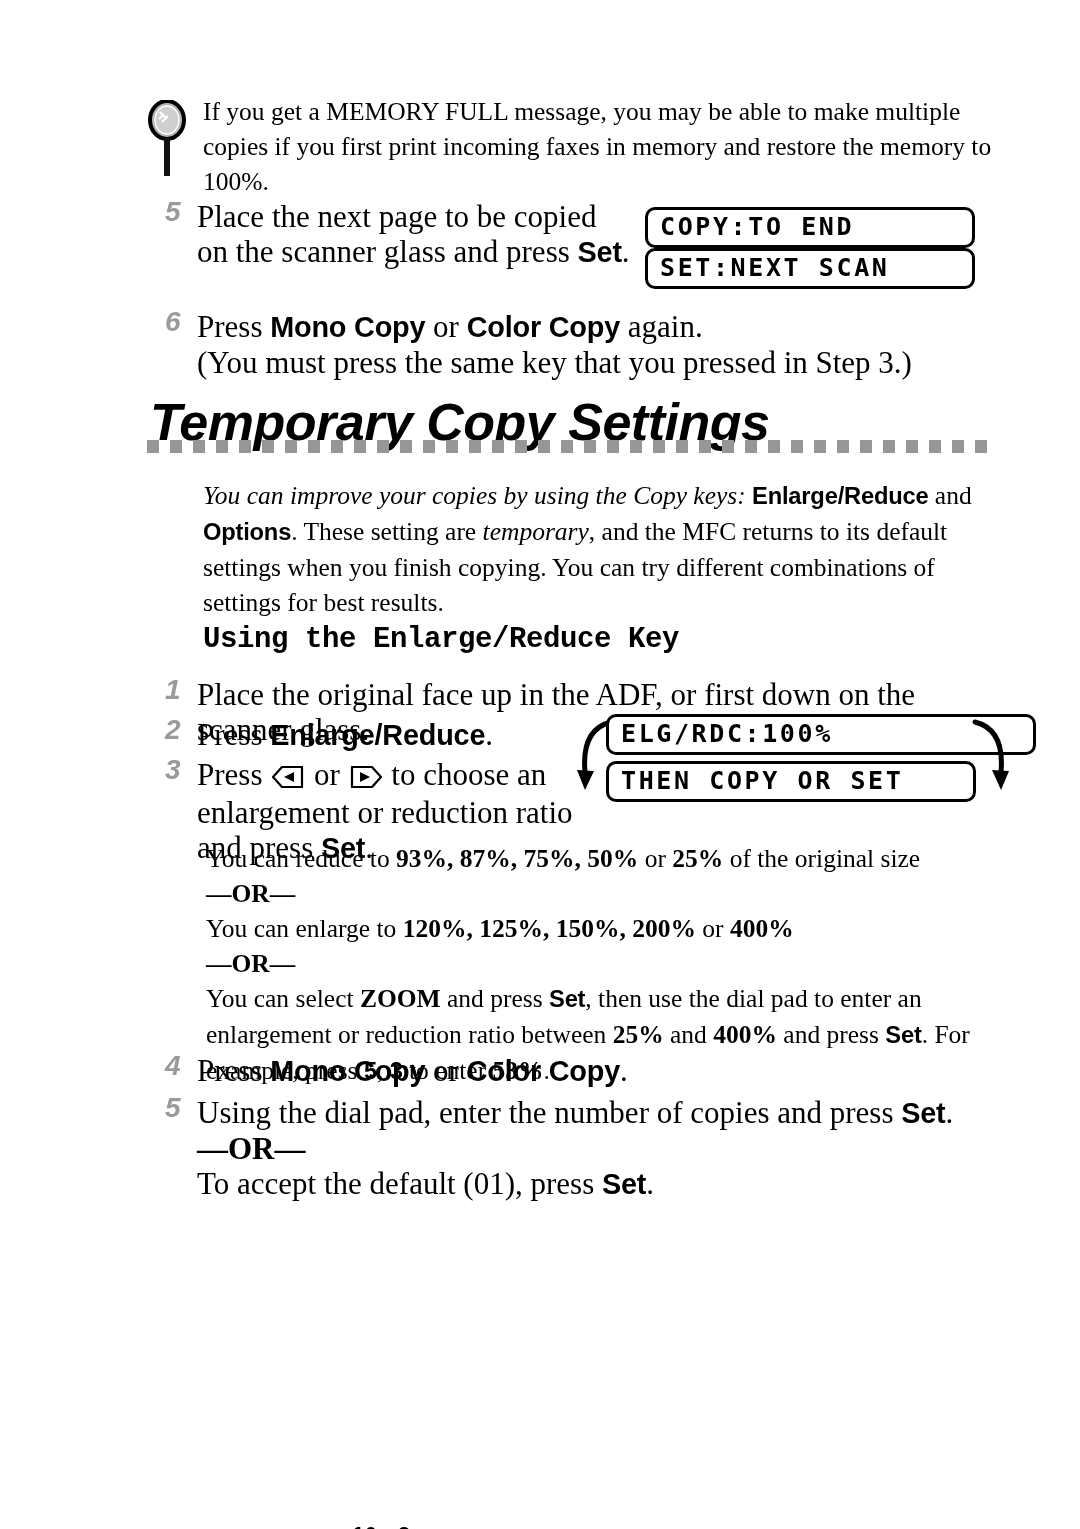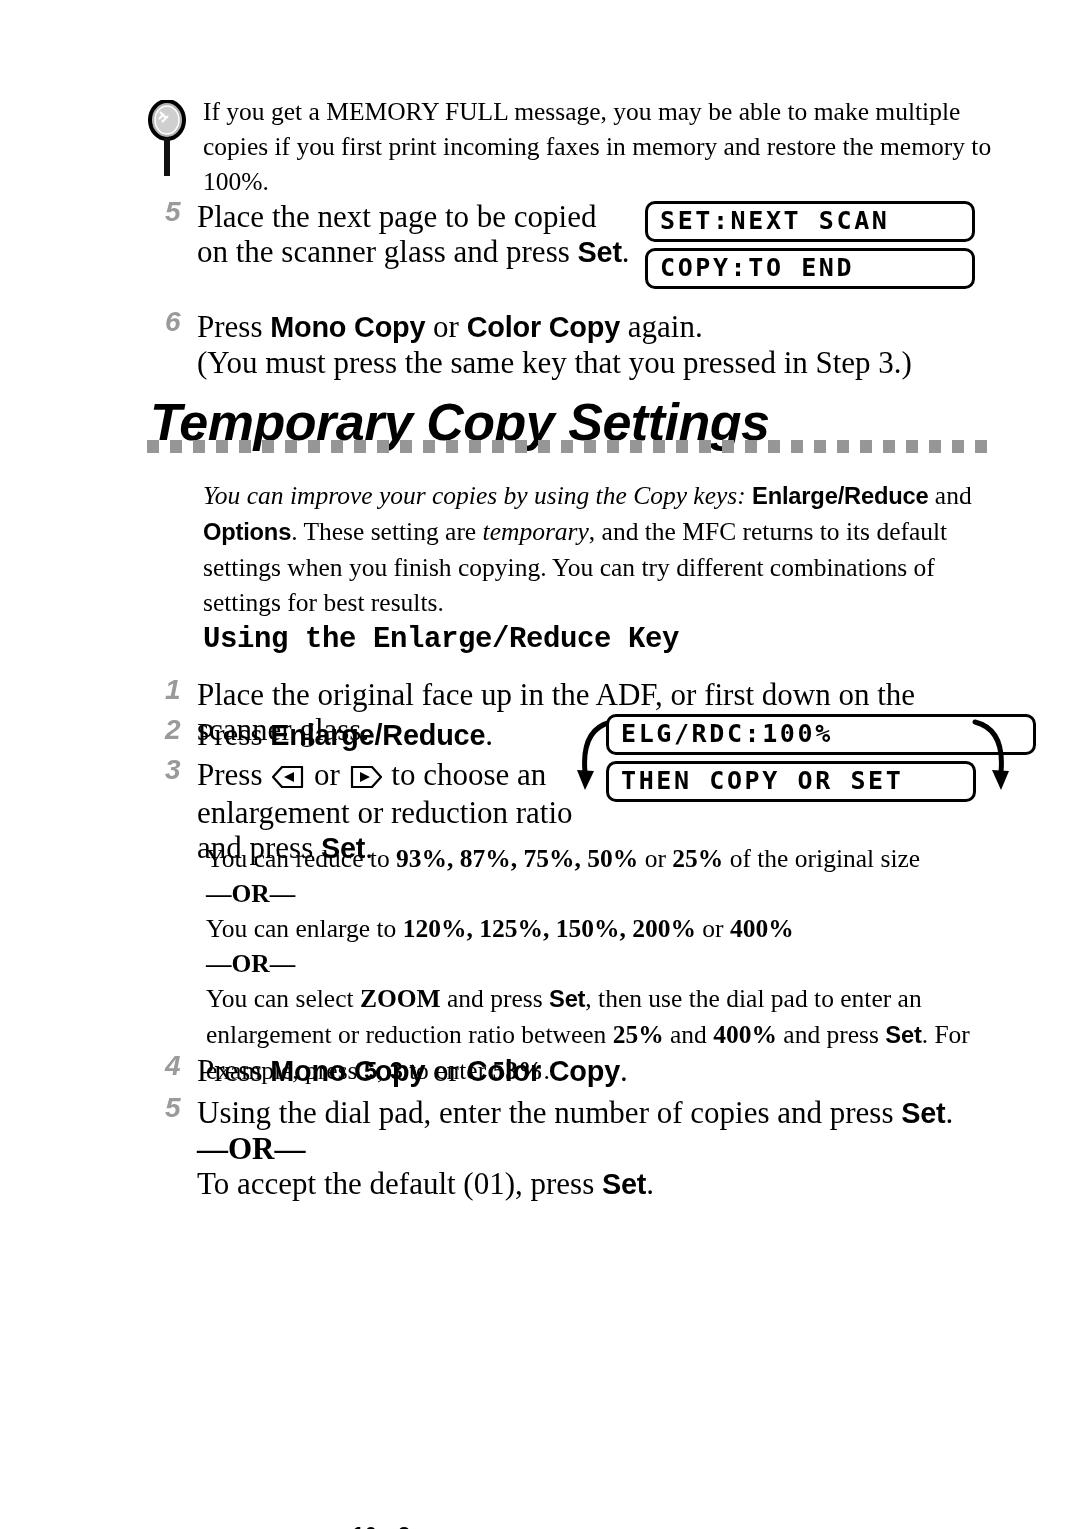--- a/index.html
+++ b/index.html
@@ -186,22 +186,22 @@
   </div>
 
   <div class="step" style="left:165px; top:199px; width:470px;">
     <div class="step-num">5</div>
     <div class="step-body">
       <span>Place the next page to be copied on the scanner glass and press </span><span class="key">Set</span><span>.</span>
     </div>
   </div>
 
   <div class="lcd-group" style="left:645px; top:201px;">
+    <div class="lcd" style="width:330px; margin-top:6px;">COPY:TO END</div>
     <div class="lcd" style="width:330px;">SET:NEXT SCAN</div>
-    <div class="lcd" style="width:330px; margin-top:6px;">COPY:TO END</div>
   </div>
 
   <div class="step" style="left:165px; top:309px; width:800px;">
     <div class="step-num">6</div>
     <div class="step-body">
       <span>Press </span><span class="key">Mono Copy</span><span> or </span><span class="key">Color Copy</span><span> again.</span>
       <div>(You must press the same key that you pressed in Step 3.)</div>
     </div>
   </div>
 

